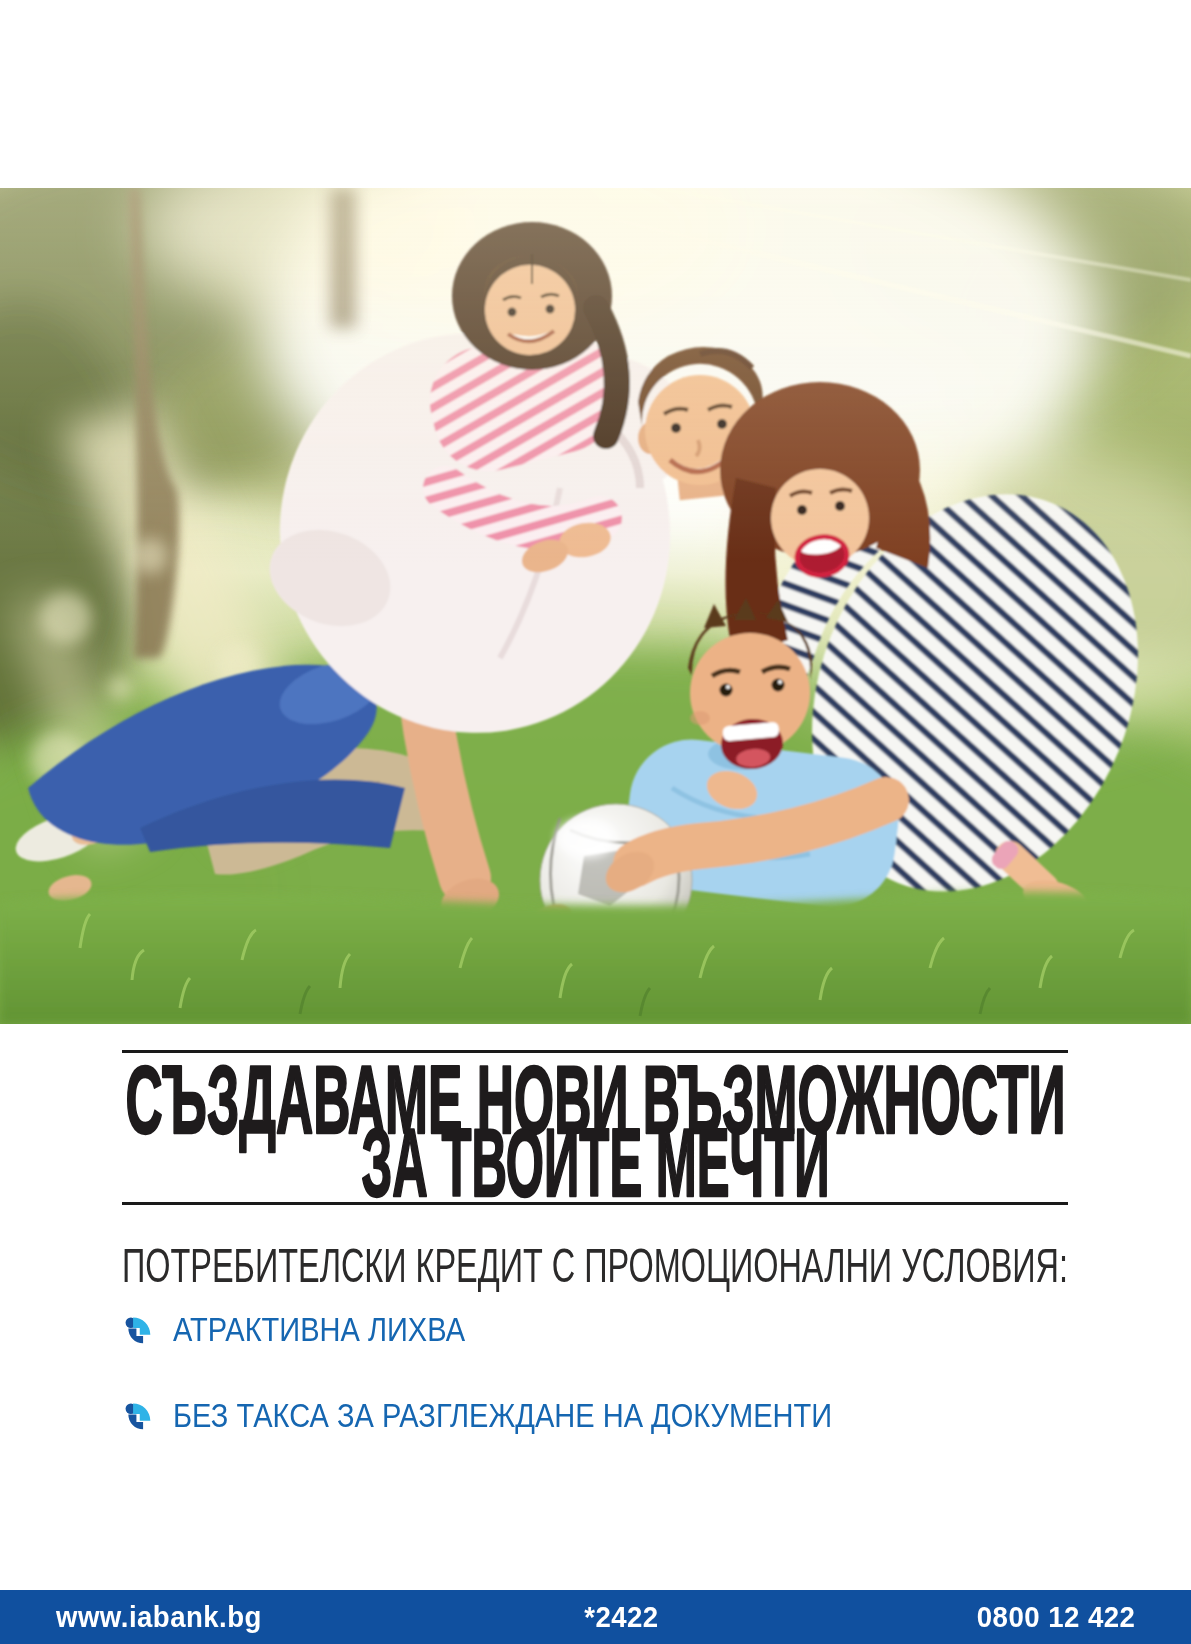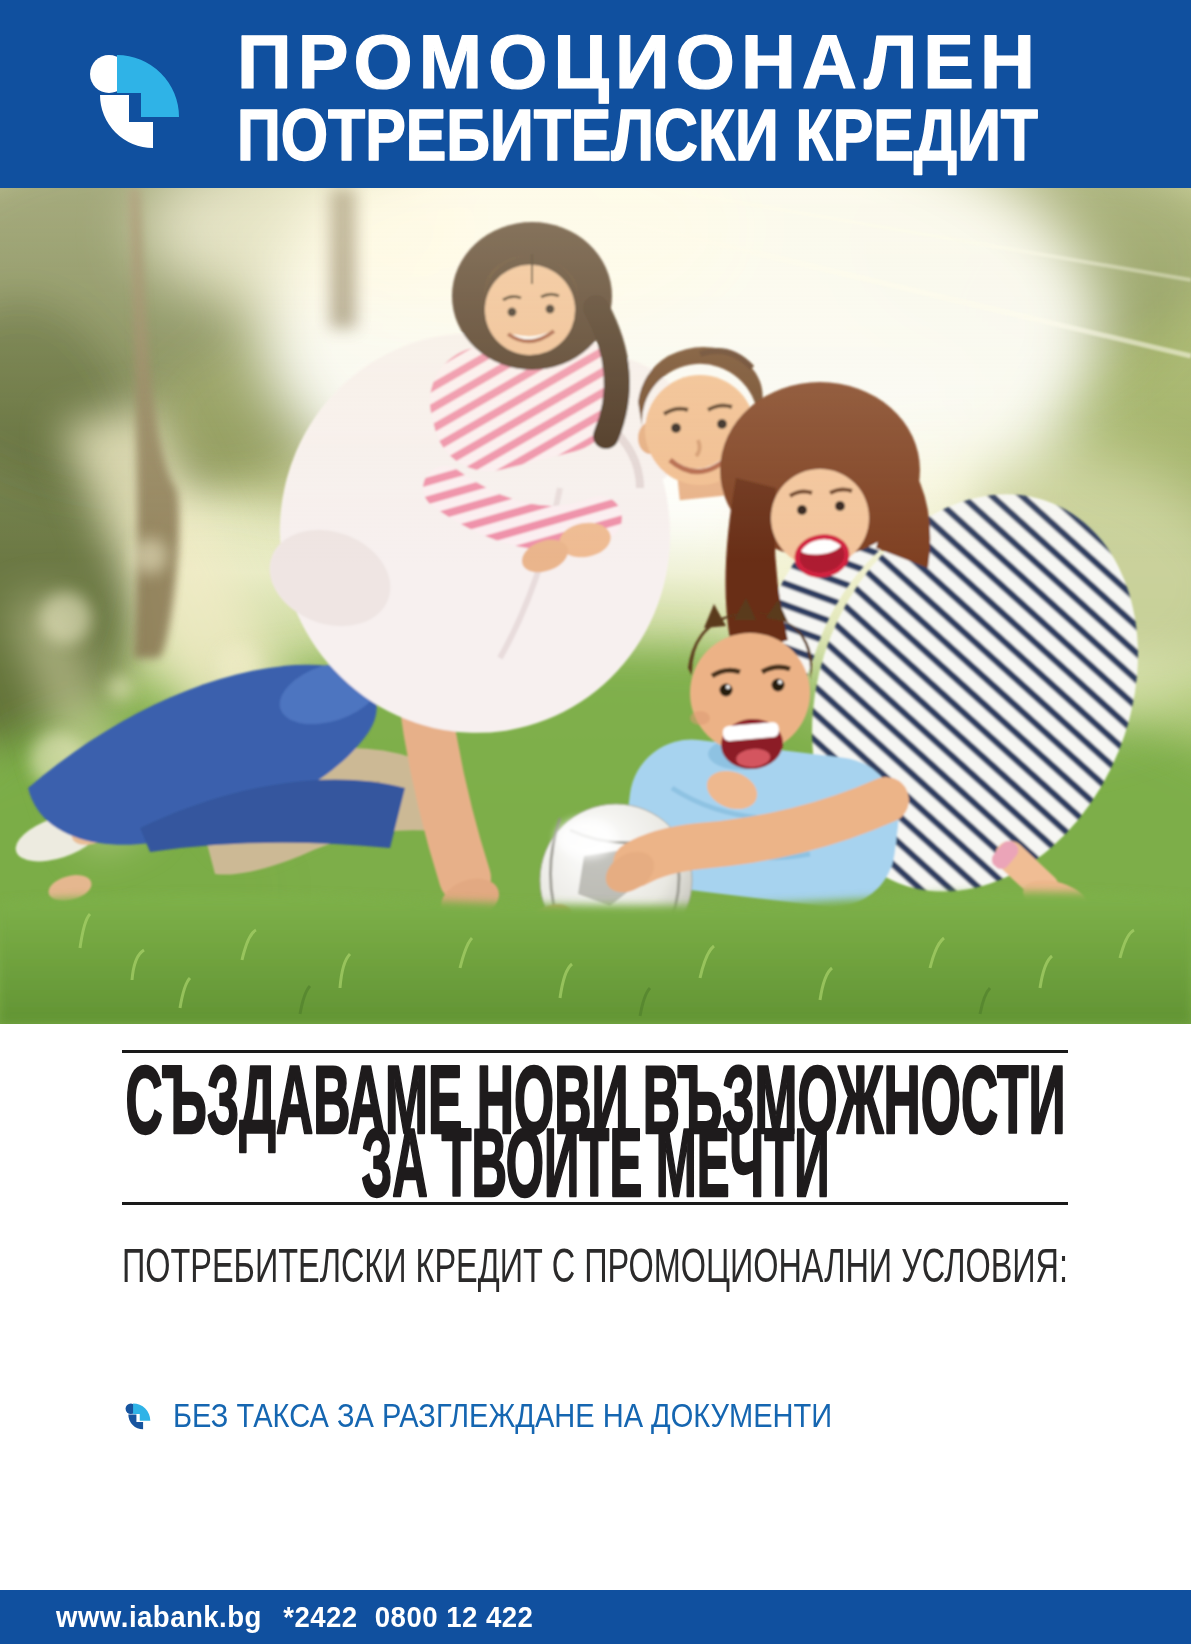--- a/index.html
+++ b/index.html
@@ -39,21 +39,21 @@
   .bullet-label{
     margin-left:21px;font-size:33px;line-height:28px;font-weight:400;color:#1566b1;
     white-space:nowrap;transform:scaleX(0.88);transform-origin:left center;
   }
   .bullet-1{top:1316px;}
   .bullet-2{top:1402px;align-items:center;}
   .bullet-3{top:1488px;}
   
   .footer{
     position:absolute;left:0;top:1590px;width:1191px;height:54px;background:#10509f;
-    display:flex;align-items:center;justify-content:flex-start;
+    display:flex;align-items:center;justify-content:space-between;
     padding:0 56px;box-sizing:border-box;
   }
   .footer span{
     color:#ffffff;font-weight:bold;font-size:30px;white-space:nowrap;letter-spacing:0.5px;
   }
   .footer-left{transform:scaleX(0.92);transform-origin:left center;}
   .footer-center{transform:scaleX(0.92);transform-origin:center center;}
   .footer-right{transform:scaleX(0.92);transform-origin:right center;}
 </style>
 </head>
@@ -62,29 +62,20 @@
 <div class="poster">
 
   <svg width="0" height="0" style="position:absolute" aria-hidden="true">
     <symbol id="iabank-logo" viewBox="0 0 97 100">
       <circle cx="21" cy="24" r="19" style="fill:var(--logo-primary)"></circle>
       <path d="M29,5 A62,62 0 0 1 91,67 L53,67 L53,43 L29,43 Z" style="fill:var(--logo-accent)"></path>
       <path d="M12,45 A53,53 0 0 0 65,98 L65,72 L41,72 L41,45 Z" style="fill:var(--logo-primary)"></path>
     </symbol>
   </svg>
 
-  <div class="header">
-    <svg class="header-logo logo-header" viewBox="0 0 97 100">
-      <use href="#iabank-logo"></use>
-    </svg>
-    <svg class="header-title-svg" viewBox="0 0 1191 188">
-      <text x="237" y="88" font-size="76" stroke-width="1.2" textLength="798" lengthAdjust="spacing">ПРОМОЦИОНАЛЕН</text>
-      <text x="237" y="160" font-size="73" stroke-width="1.6" textLength="801" lengthAdjust="spacingAndGlyphs">ПОТРЕБИТЕЛСКИ КРЕДИТ</text>
-    </svg>
-  </div>
 
   <svg class="photo" viewBox="0 0 1191 836" preserveAspectRatio="none" role="img">
     <defs>
       <linearGradient id="bgGrad" x1="0" y1="0" x2="0" y2="1">
         <stop offset="0" stop-color="#b9bf85"></stop>
         <stop offset="0.28" stop-color="#dde1b0"></stop>
         <stop offset="0.46" stop-color="#e9ecc6"></stop>
         <stop offset="0.60" stop-color="#b5cc80"></stop>
         <stop offset="0.75" stop-color="#8ab450"></stop>
         <stop offset="1" stop-color="#74a341"></stop>
@@ -306,20 +297,26 @@
   <svg class="headline-svg" viewBox="0 0 1191 170">
     <text x="595.5" y="93" text-anchor="middle" textLength="940" lengthAdjust="spacingAndGlyphs">СЪЗДАВАМЕ НОВИ ВЪЗМОЖНОСТИ</text>
     <text x="595.5" y="156" text-anchor="middle" textLength="468" lengthAdjust="spacingAndGlyphs">ЗА ТВОИТЕ МЕЧТИ</text>
   </svg>
   <div class="rule rule-bottom"></div>
 
   <svg class="subheading-svg" viewBox="0 0 1191 64">
     <text x="122" y="46" textLength="946" lengthAdjust="spacingAndGlyphs">ПОТРЕБИТЕЛСКИ КРЕДИТ С ПРОМОЦИОНАЛНИ УСЛОВИЯ:</text>
   </svg>
 
+  <div class="bullet-row bullet-1">
+    <svg class="bullet-icon-svg logo-bullet" viewBox="0 0 97 100">
+      <use href="#iabank-logo"></use>
+    </svg>
+    <span class="bullet-label">АТРАКТИВНА ЛИХВА</span>
+  </div>
   <div class="bullet-row bullet-2">
     <svg class="bullet-icon-svg logo-bullet" viewBox="0 0 97 100">
       <use href="#iabank-logo"></use>
     </svg>
     <span class="bullet-label">БЕЗ ТАКСА ЗА РАЗГЛЕЖДАНЕ НА ДОКУМЕНТИ</span>
   </div>
 
   <div class="footer">
     <span class="footer-left">www.iabank.bg</span>
     <span class="footer-center">*2422</span>

